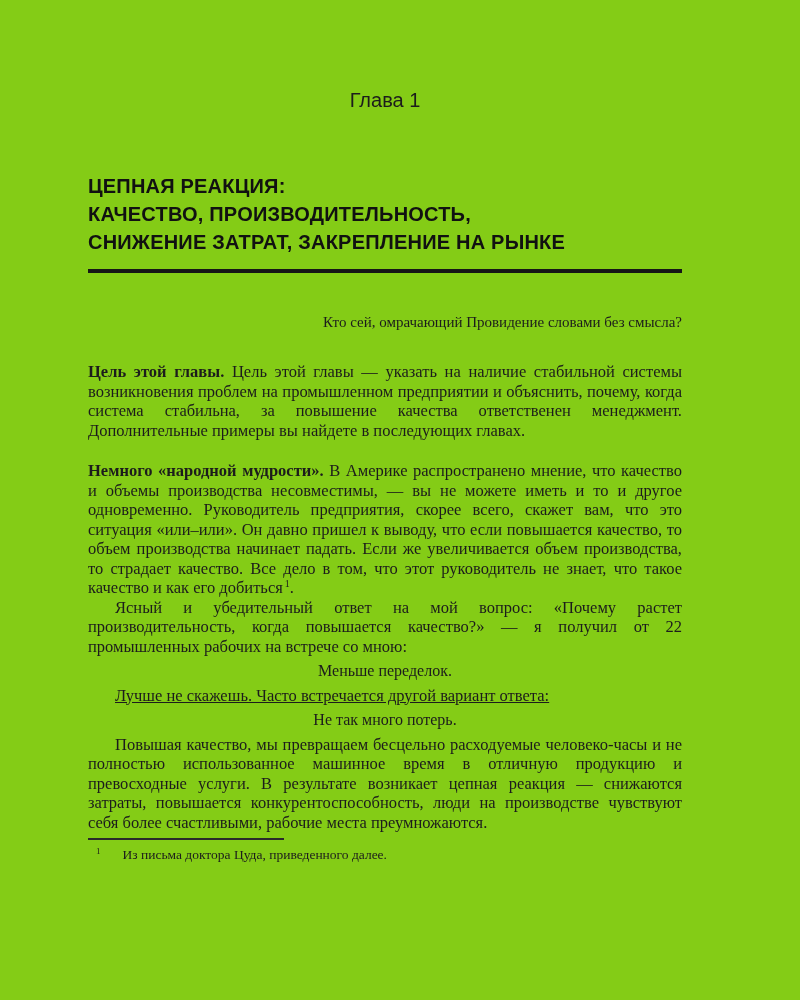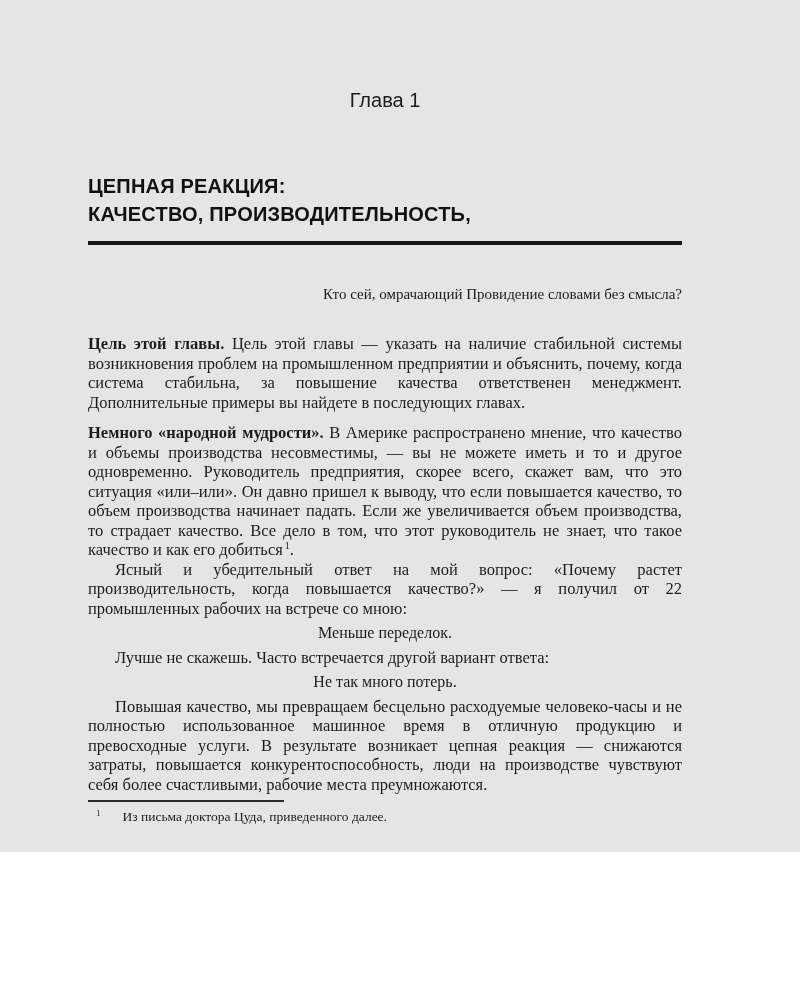--- a/index.html
+++ b/index.html
@@ -1,21 +1,21 @@
 <!DOCTYPE html>
 <html lang="ru"><head>
 <meta charset="utf-8">
 <style>
   html, body { margin: 0; padding: 0; }
   body { background: #ffffff; }
   .page {
     position: relative;
     width: 800px;
-    height: 852px;
-    background: #e5e5e5;
+    height: 1000px;
+    background: #84cc16;
     overflow: hidden;
     color: #1c1c1c;
   }
   .content {
     width: 594px;
     margin-left: 88px;
   }
   .chapter-label {
     margin-top: 88px;
     font-family: "Liberation Sans", "DejaVu Sans", sans-serif;
@@ -50,32 +50,32 @@
   .epigraph-source { font-style: italic; }
   .body-para {
     margin: 0;
     font-family: "Liberation Serif", "DejaVu Serif", serif;
     font-size: 16.5px;
     line-height: 19.5px;
     text-align: justify;
     color: #1c1c1c;
   }
   .first-body { margin-top: 28px; }
-  .lead-para + .lead-para, .lead-para { margin-top: 11px; }
+  .lead-para + .lead-para, .lead-para { margin-top: 21px; }
   .first-body.lead-para { margin-top: 28px; }
   .lead { font-weight: bold; }
   .indent { text-indent: 27px; }
   .quote-line {
     margin: 5px 0;
     font-family: "Liberation Serif", "DejaVu Serif", serif;
     font-size: 16px;
     line-height: 19.5px;
     text-align: center;
   }
-  .body-para.after-quote { margin-top: 5px; }
+  .body-para.after-quote { margin-top: 5px; text-decoration: underline; }
   .fn-ref {
     font-size: 10px;
     line-height: 0;
     vertical-align: 6px;
     margin-left: 2px;
   }
   .footnote-area { margin-top: 6px; }
   .footnote-rule {
     width: 196px;
     height: 2px;
@@ -99,20 +99,21 @@
 <body>
 
 <div class="page">
   <div class="content">
 
     <div class="chapter-label">Глава 1</div>
 
     <h1 class="chapter-title">
       <span>ЦЕПНАЯ РЕАКЦИЯ:</span>
       <span>КАЧЕСТВО, ПРОИЗВОДИТЕЛЬНОСТЬ,</span>
+      <span>СНИЖЕНИЕ ЗАТРАТ, ЗАКРЕПЛЕНИЕ НА РЫНКЕ</span>
     </h1>
 
     <div class="title-rule"></div>
 
     <div class="epigraph">
       <div class="epigraph-text">Кто сей, омрачающий Провидение словами без смысла?</div>
     </div>
 
     <p class="body-para lead-para first-body"><b class="lead">Цель этой главы.</b> <span>Цель этой главы — указать на наличие стабильной системы возникновения проблем на промышленном предприятии и объяснить, почему, когда система стабильна, за повышение качества ответственен менеджмент. Дополнительные примеры вы найдете в последующих главах.</span></p>
 

